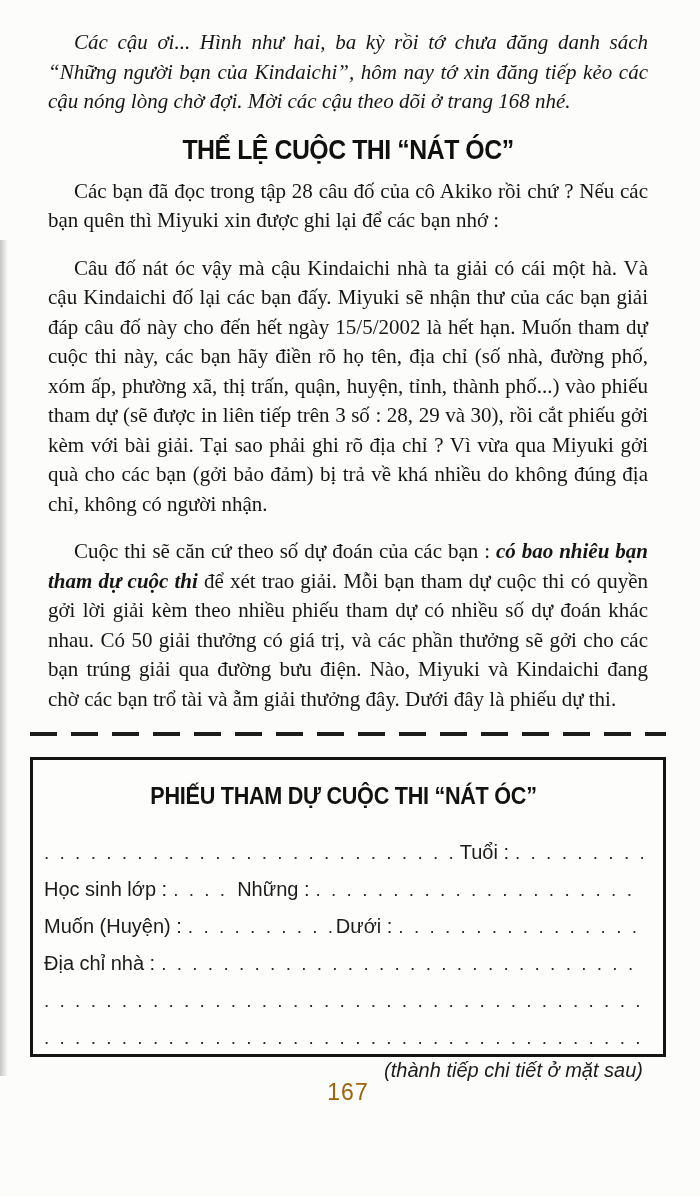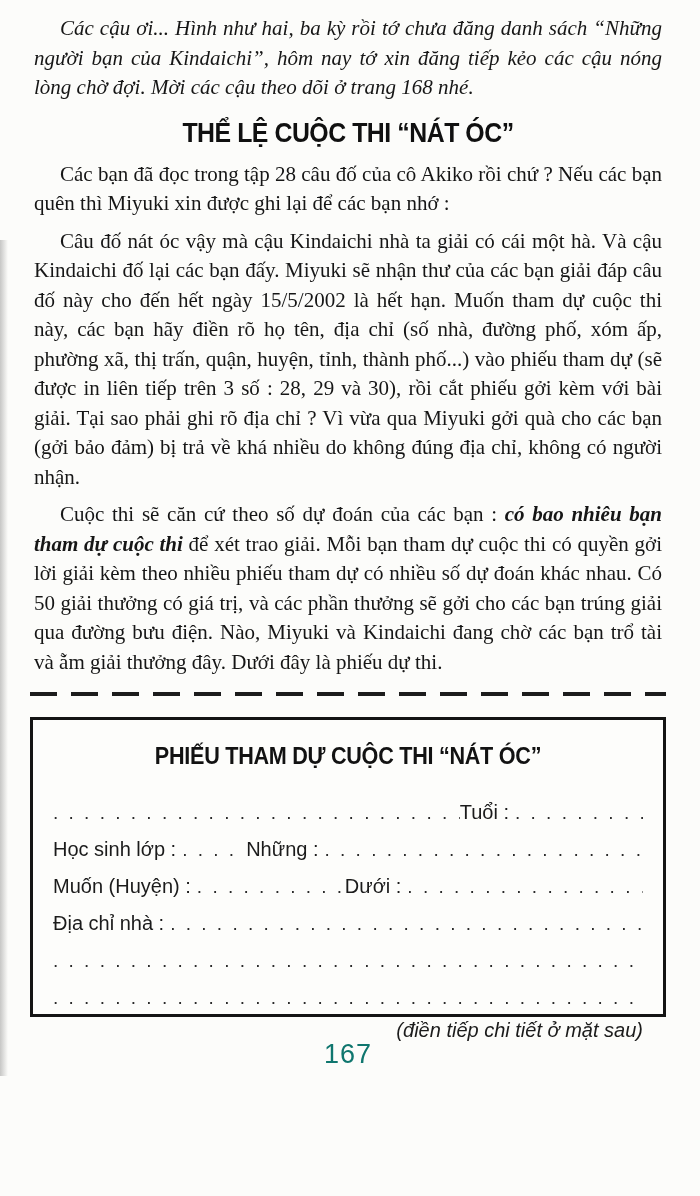--- a/index.html
+++ b/index.html
@@ -11,21 +11,21 @@
     color:#161616;
     font-family:"Liberation Serif", serif;
     box-sizing:border-box;
     padding:10px 34px 0 30px;
   }
   .left-smudge{
     position:absolute;left:0;top:240px;bottom:120px;width:8px;
     background:linear-gradient(90deg, rgba(60,60,60,0.28), rgba(60,60,60,0.0));
     pointer-events:none;
   }
-  p{margin:4px;text-align:justify;font-size:21px;line-height:29.5px;text-indent:26px;}
+  p{margin:18px;text-align:justify;font-size:21px;line-height:29.5px;text-indent:26px;}
   .it{font-style:italic;}
   .bold-it{font-style:italic;font-weight:700;}
   .sp4{margin-top:4px;}
   .sp8{margin-top:8px;font-family:Liberation Serif, serif;}
   h1.headline{
     margin:15px 0 11px 0;
     text-align:center;
     font-family:"Liberation Sans", sans-serif;
     font-weight:700;
     font-size:27px;
@@ -37,21 +37,21 @@
   .dashes{
     margin-top:15px;
     height:4px;
     background:repeating-linear-gradient(90deg,#1c1c1c 0 27px, transparent 27px 41px);
   }
   .form-box{
     margin-top:21px;
     border:3px solid #141414;
     height:300px;
     box-sizing:border-box;
-    padding:14px 20px 10px 20px;
+    padding:14px 20px 10px 11px;
     font-family:"Liberation Sans", sans-serif;
     background:#fdfdfb;
   }
   .form-title{
     text-align:center;
     font-size:24px;
     font-weight:700;
     letter-spacing:-0.3px;
     transform:scaleX(0.9);
     transform-origin:center;
@@ -82,23 +82,23 @@
     text-align:right;
     font-style:italic;
     font-size:20px;
     margin-top:3px;
     color:#1b1b1b;
   }
   .page-number{
     text-align:center;
     margin-top:22px;
     font-family:"Liberation Sans", sans-serif;
-    font-size:27px;
+    font-size:23px;
     letter-spacing:1px;
-    color:#0f766e;
+    color:#a16207;
   }
 </style>
 </head>
 <body>
 
 <div class="page">
   <div class="left-smudge"></div>
 
   <p class="it">Các cậu ơi... Hình như hai, ba kỳ rồi tớ chưa đăng danh sách “Những người bạn của Kindaichi”, hôm nay tớ xin đăng tiếp kẻo các cậu nóng lòng chờ đợi. Mời các cậu theo dõi ở trang 168 nhé.</p>
 
@@ -142,17 +142,17 @@
     </div>
 
     <div class="frow">
       <span class="dots">. . . . . . . . . . . . . . . . . . . . . . . . . . . . . . . . . . . . . . . . . . . . . . . . . . . . . . . . . . . . . . . . . . . . . . . .</span>
     </div>
 
     <div class="frow">
       <span class="dots">. . . . . . . . . . . . . . . . . . . . . . . . . . . . . . . . . . . . . . . . . . . . . . . . . . . . . . . . . . . . . . . . . . . . . . . .</span>
     </div>
 
-    <div class="form-note">(điền tiếp chi tiết ở mặt sau)</div>
+    <div class="form-note">(thành tiếp chi tiết ở mặt sau)</div>
   </div>
 
   <div class="page-number">167</div>
 </div>
 
 </body></html>

